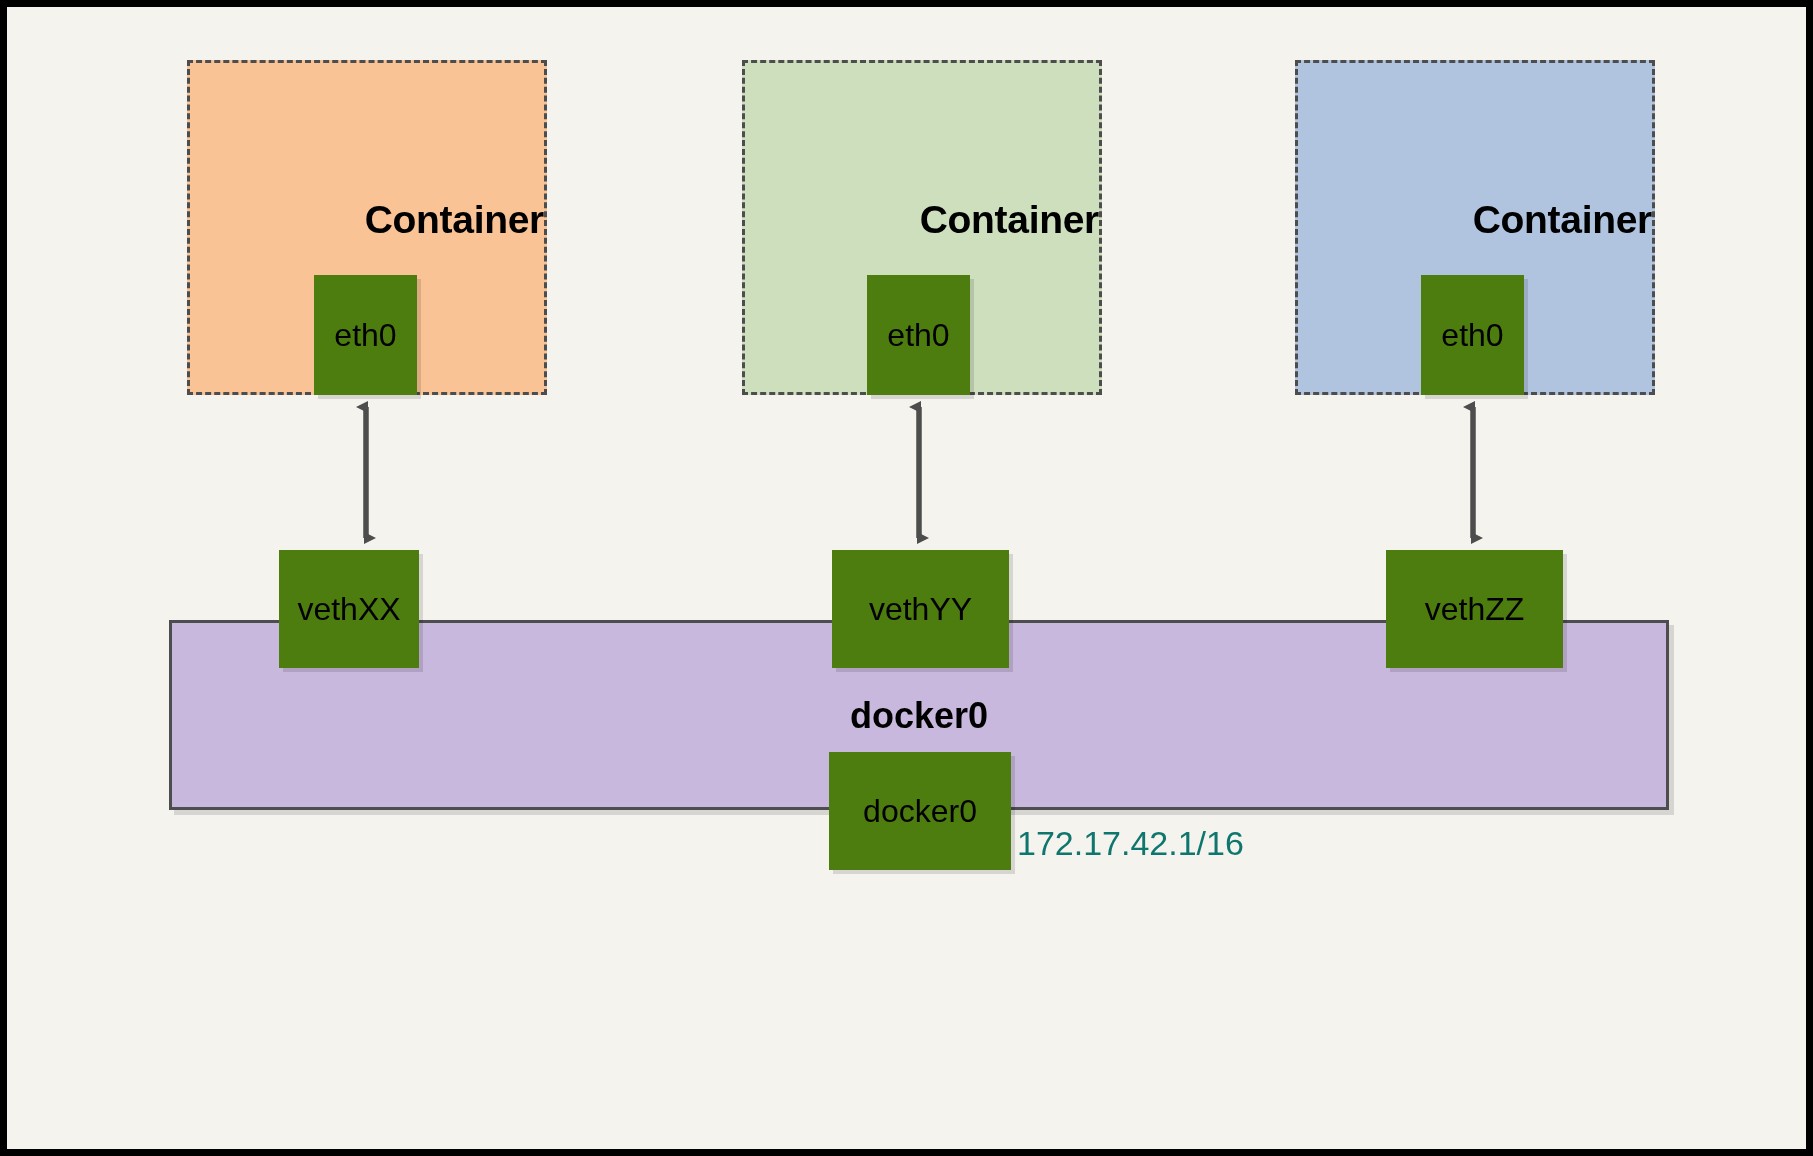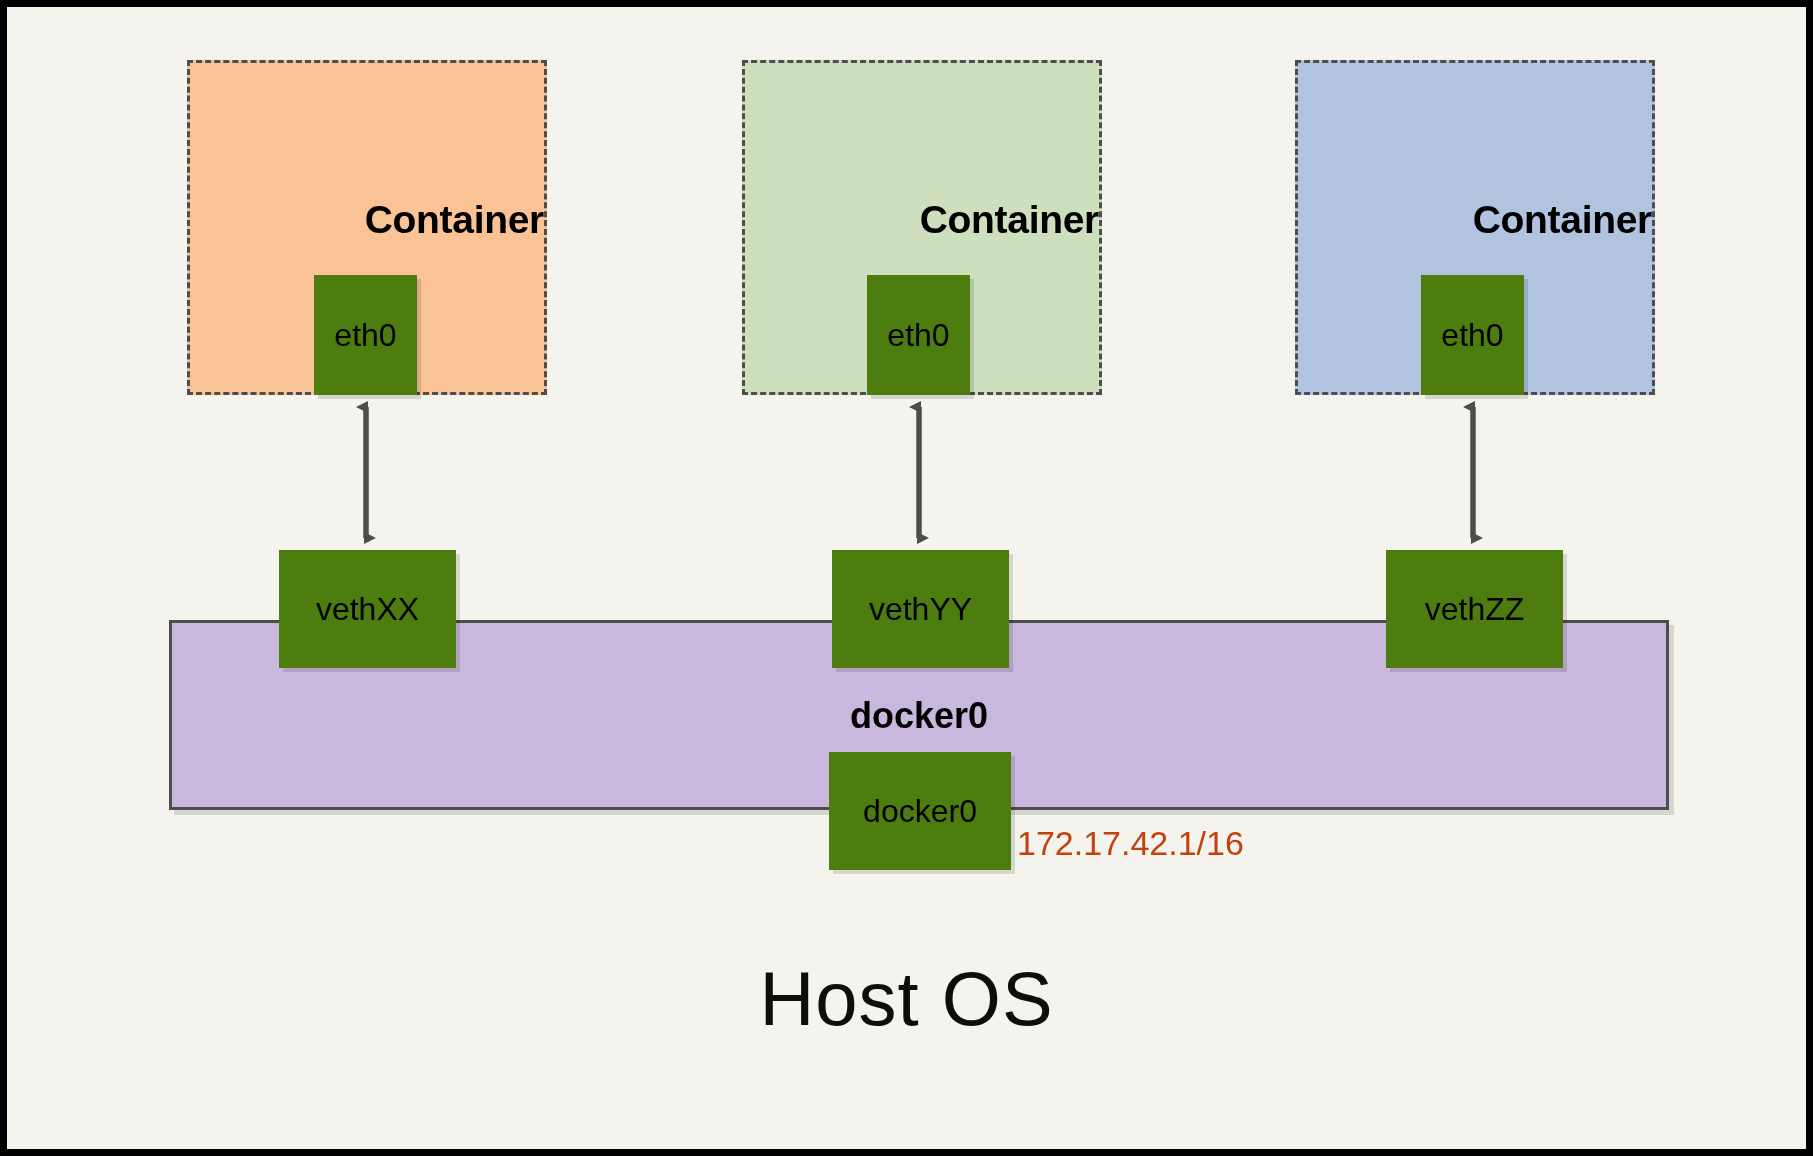--- a/index.html
+++ b/index.html
@@ -75,21 +75,21 @@
 
   
   .arrow {
     position: absolute;
     z-index: 3;
   }
 
   
   .free-text {
     position: absolute;
-    color: #c2410c;
+    color: #0f766e;
   }
   #ip-label {
     font-size: 34px;
     left: 1010px;
     top: 817px;
     white-space: nowrap;
   }
   #host-os-label {
     left: 0;
     right: 0;
@@ -147,31 +147,30 @@
 
   <svg class="arrow" style="left:1440px; top:388px; width:52px; height:155px;" viewBox="0 0 52 155">
     <line x1="26" y1="143" x2="26" y2="12" stroke="#4d4d4d" stroke-width="5" marker-end="url(#ah-up)"></line>
     <line x1="26" y1="12" x2="26" y2="143" stroke="#4d4d4d" stroke-width="5" marker-end="url(#ah-down)"></line>
   </svg>
 
   <div id="docker0-bar" style="left:162px; top:613px; width:1500px; height:190px;">
     <div id="docker0-bar-label">docker0</div>
   </div>
 
-  <div class="iface" style="left:272px; top:543px; width:177px; height:118px;">
+  <div class="iface" style="left:272px; top:543px; width:140px; height:118px;">
     <span>vethXX</span>
   </div>
   <div class="iface" style="left:825px; top:543px; width:177px; height:118px;">
     <span>vethYY</span>
   </div>
   <div class="iface" style="left:1379px; top:543px; width:177px; height:118px;">
     <span>vethZZ</span>
   </div>
 
   <div class="iface" style="left:822px; top:745px; width:182px; height:118px;">
     <span>docker0</span>
   </div>
 
   <div class="free-text" id="ip-label">172.17.42.1/16</div>
 
-  <div class="free-text" id="host-os-label">Host OS</div>
 
 </div>
 
 </body></html>

